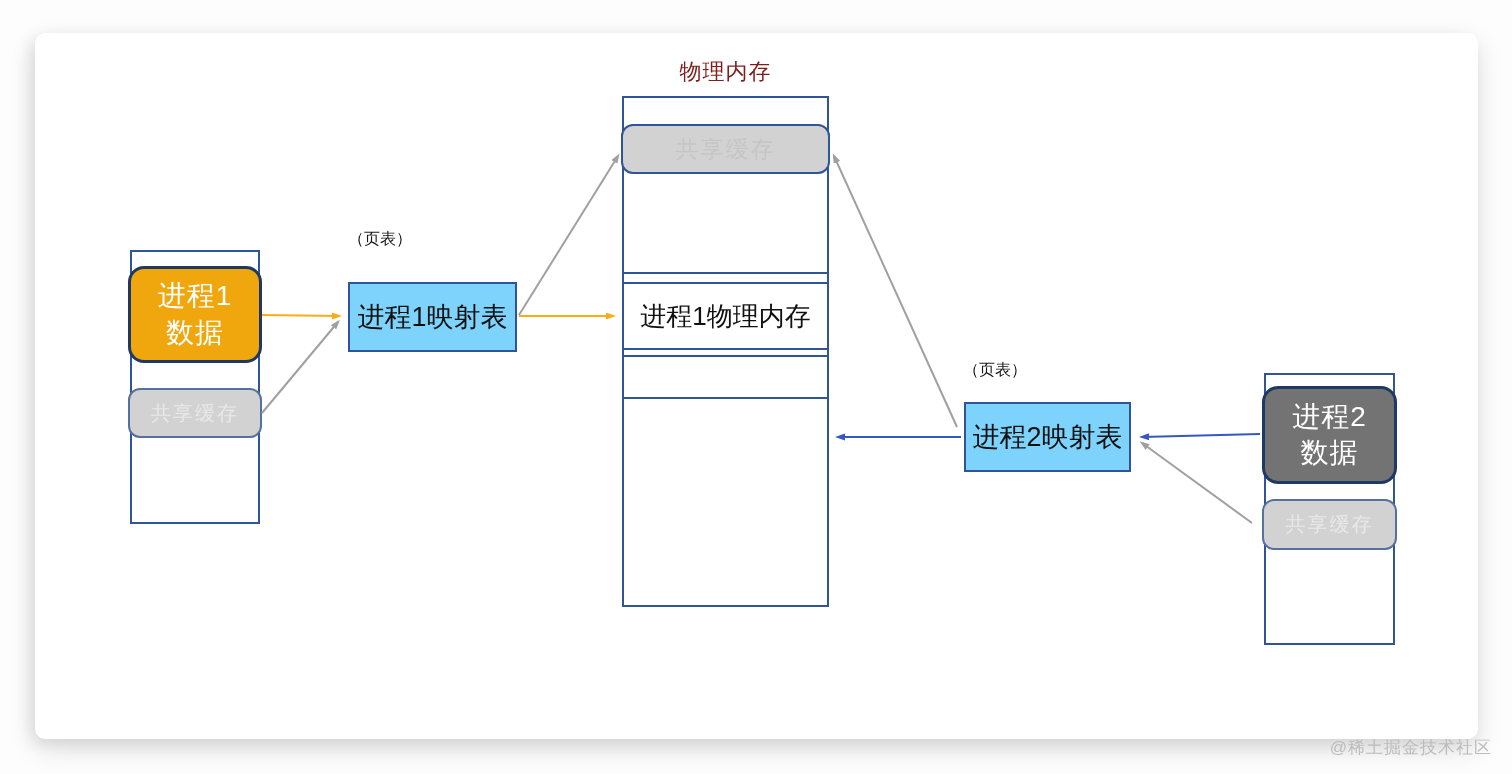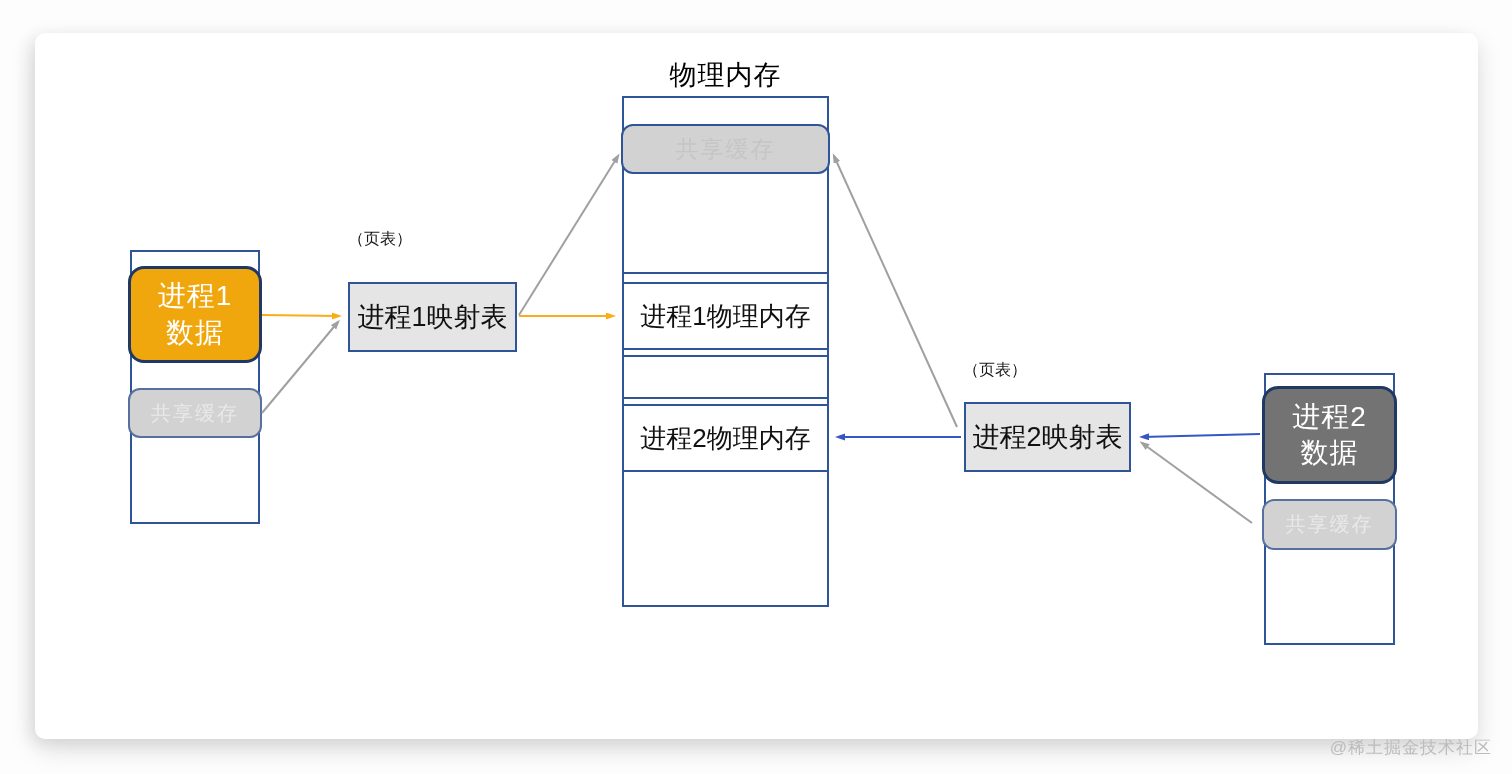--- a/index.html
+++ b/index.html
@@ -6,31 +6,31 @@
   .canvas{
     position:relative;width:1512px;height:774px;overflow:hidden;
     font-family:"Liberation Sans",sans-serif;color:#1c1c1c;background:#fdfdfd;
   }
   .card{
     position:absolute;left:35px;top:33px;width:1443px;height:706px;
     background:#ffffff;border-radius:10px;
     box-shadow:0 10px 26px rgba(0,0,0,.13),-6px 4px 16px rgba(0,0,0,.07);
   }
   .node-title{
-    position:absolute;text-align:center;font-size:27px;letter-spacing:1px;
-    color:#000000;white-space:nowrap;
+    position:absolute;text-align:center;font-size:22px;letter-spacing:1px;
+    color:#7f1d1d;white-space:nowrap;
   }
   .caption{
     position:absolute;text-align:left;font-size:16px;color:#161616;white-space:nowrap;
   }
   .outline-box{
     position:absolute;background:#ffffff;border:2px solid #2F5597;box-sizing:border-box;
   }
   .map-box{
-    position:absolute;background:#e5e5e5;border:2.5px solid #2F5597;box-sizing:border-box;
+    position:absolute;background:#7dd3fc;border:2.5px solid #2F5597;box-sizing:border-box;
     display:flex;align-items:center;justify-content:center;
     font-size:27px;color:#111;white-space:nowrap;
   }
   .data-block{
     position:absolute;box-sizing:border-box;border:3px solid #1F3864;border-radius:16px;
     display:flex;flex-direction:column;align-items:center;justify-content:center;
     color:#ffffff;font-size:28px;line-height:1.3;letter-spacing:1px;
   }
   .data-block.orange{background:#F0A60D;}
   .data-block.blue{background:#737373;}
@@ -83,21 +83,20 @@
   <div class="shared-block center" style="left:621px;top:124px;width:209px;height:50px;">共享缓存</div>
 
   <div class="divider" style="left:622px;top:272px;width:207px;"></div>
 
   <div class="section-box" style="left:622px;top:282px;width:207px;height:68px;">进程1物理内存</div>
 
   <div class="divider" style="left:622px;top:355px;width:207px;"></div>
 
   <div class="divider" style="left:622px;top:397px;width:207px;"></div>
 
-  <div class="section-box" style="left:622px;top:404px;width:207px;height:68px;">进程2物理内存</div>
 
   <div class="caption" style="left:963px;top:360px;width:169px;">（页表）</div>
 
   <div class="map-box" style="left:964px;top:402px;width:167px;height:70px;border-width:2px;">进程2映射表</div>
 
 
   <div class="outline-box" style="left:1264px;top:373px;width:131px;height:272px;"></div>
 
   <div class="data-block blue" style="left:1262px;top:386px;width:135px;height:98px;">
     <span>进程2</span>

